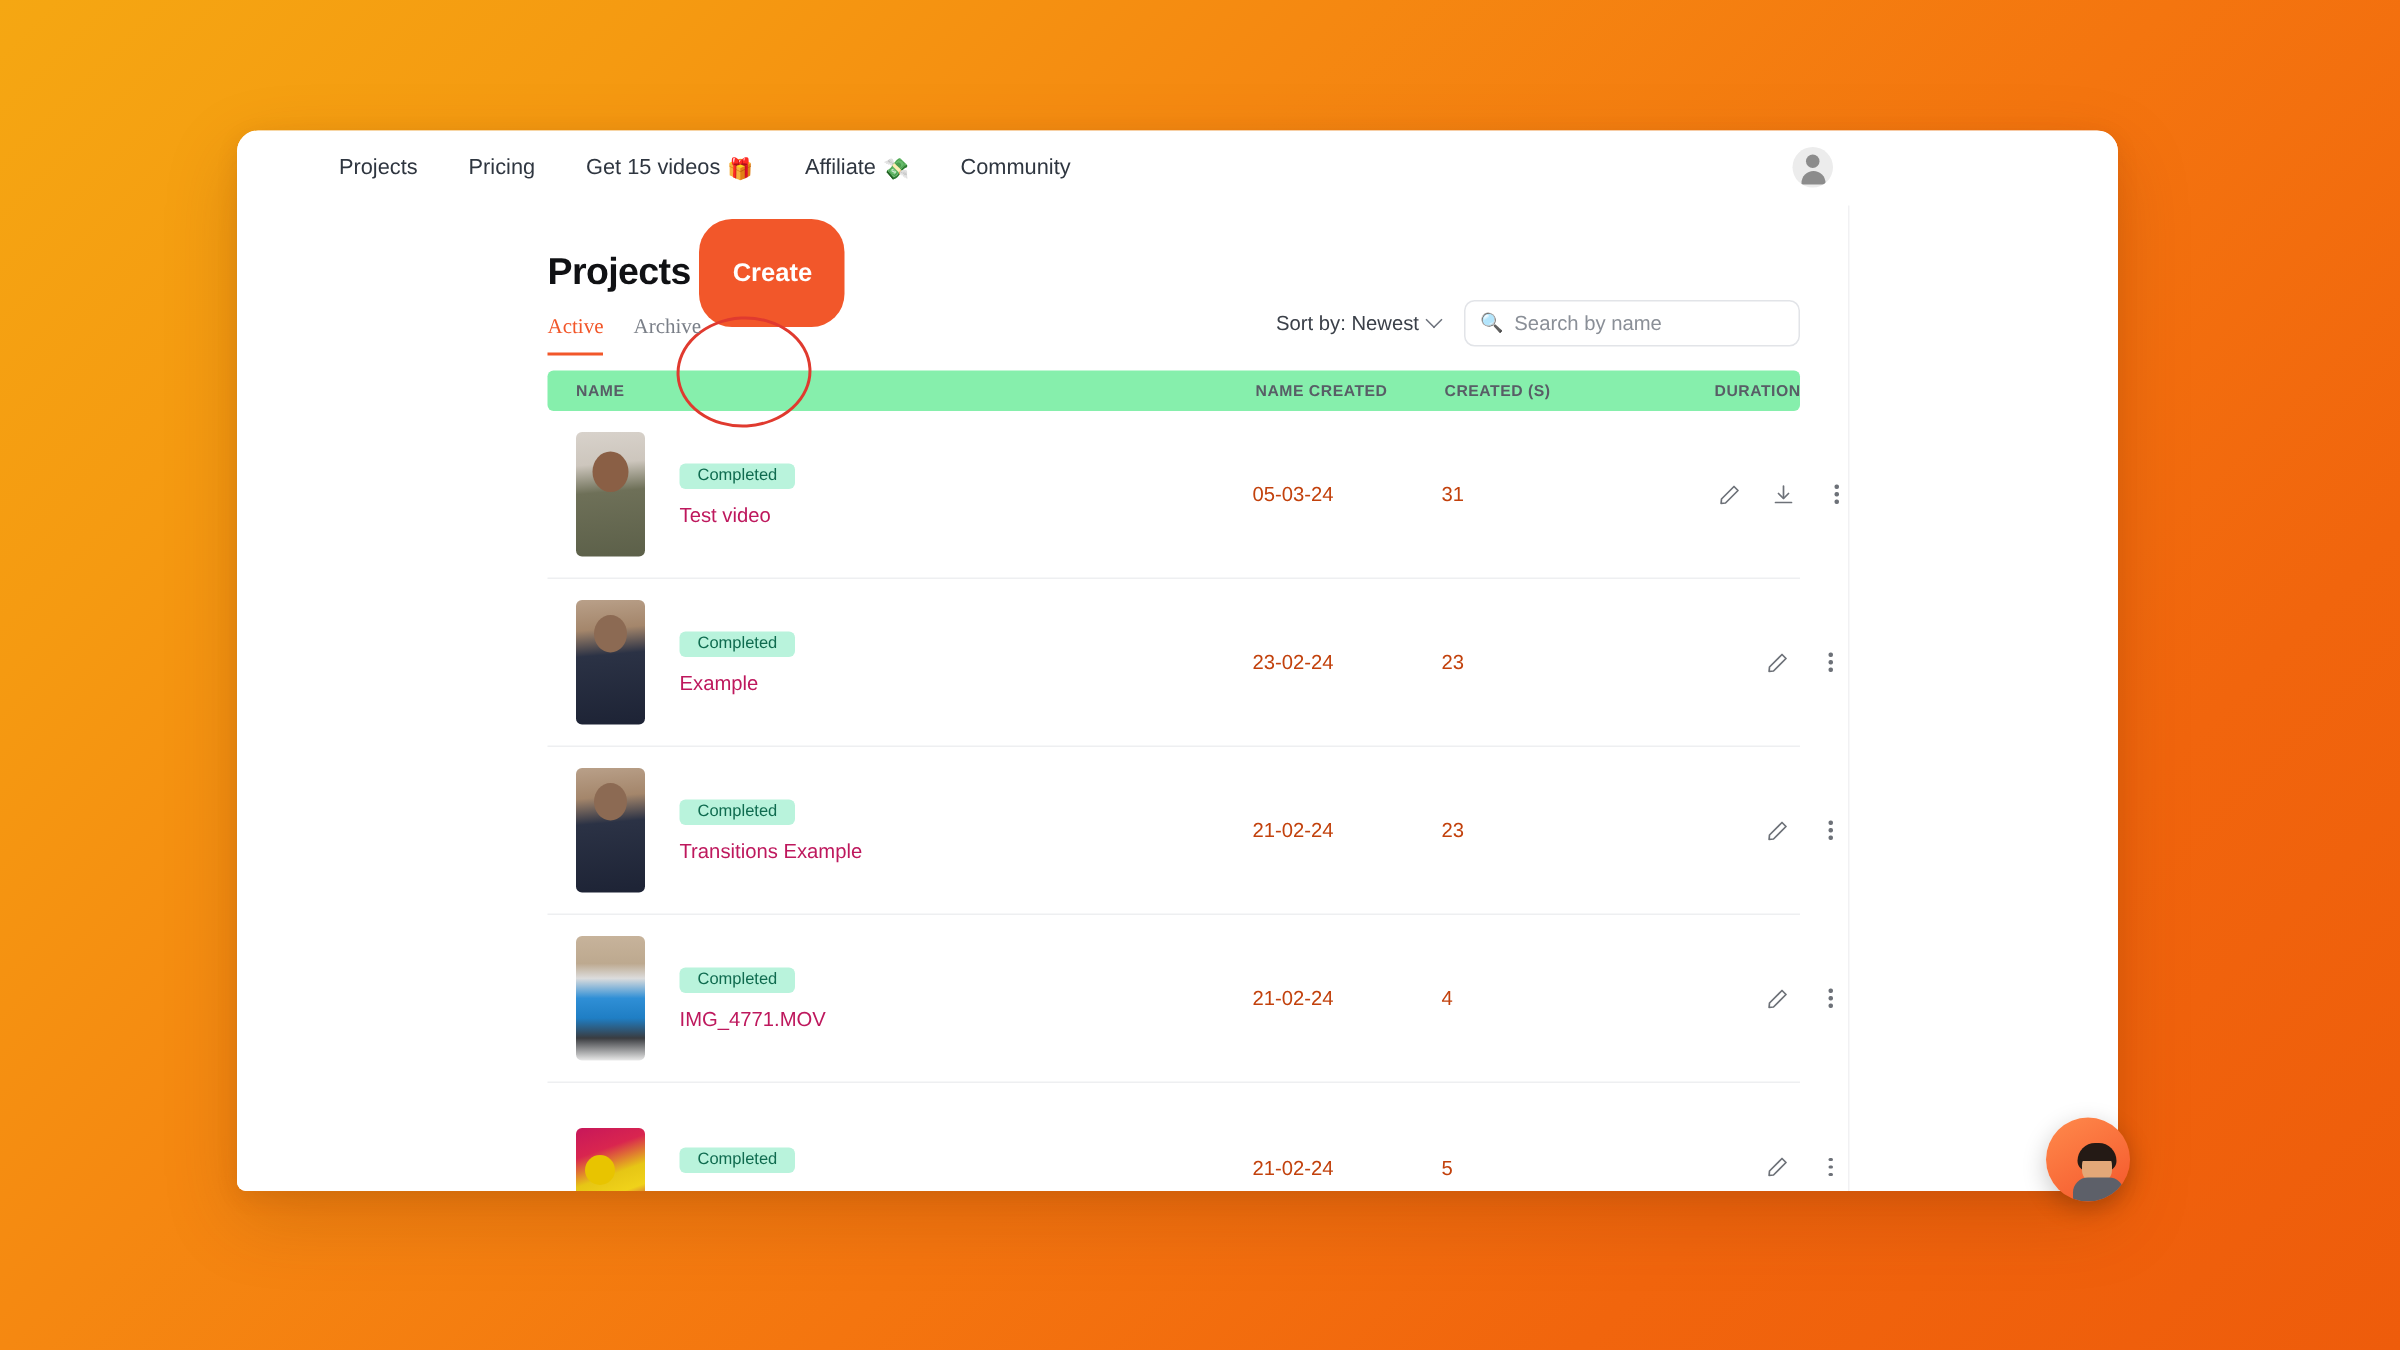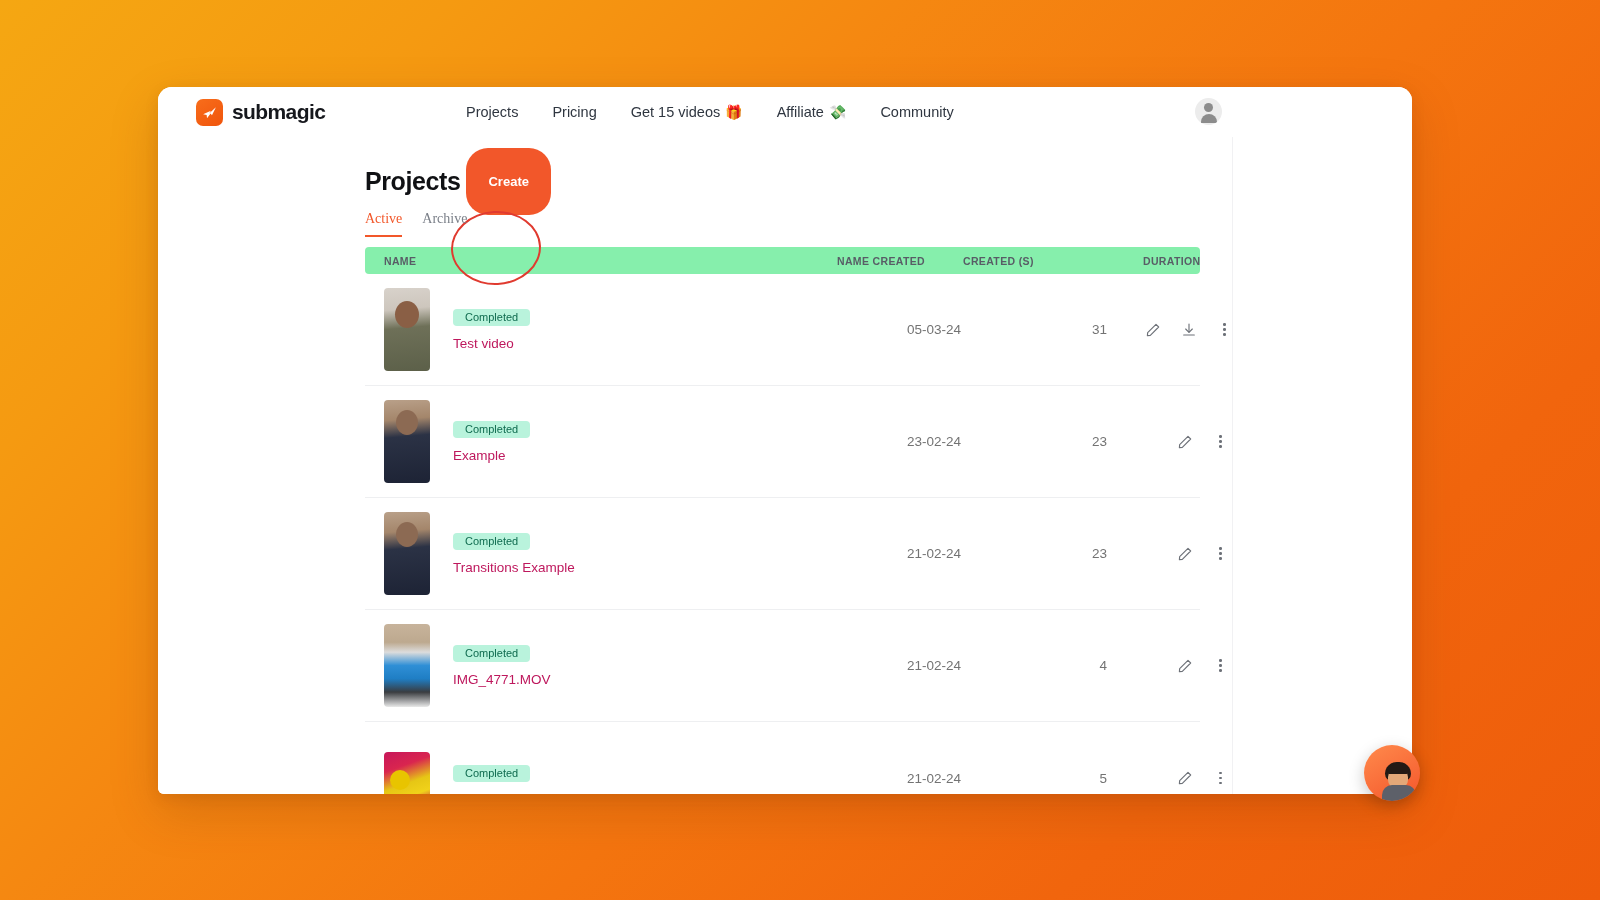--- a/index.html
+++ b/index.html
@@ -144,21 +144,21 @@
     letter-spacing: -0.4px;
   }
 
   .create-btn {
     margin-left: 6px;
     background: #F2572A;
     color: #fff;
     border: none;
     border-radius: 22px;
     padding: 26px 22px;
-    font-size: 13px;
+    font-size: 17px;
     font-weight: bold;
     font-family: "Liberation Sans", sans-serif;
     cursor: pointer;
   }
 
   
   .annotation-ellipse {
     position: absolute;
     left: 293px;
     top: 74px;
@@ -297,22 +297,21 @@
     line-height: 1;
   }
 
   .proj-name {
     font-size: 13.5px;
     color: #be185d;
   }
 
   .cell-text {
     font-size: 13.5px;
-    color: #737373;
-    text-align: right;
+    color: #c2410c;
   }
 
   .actions {
     display: flex;
     align-items: center;
     gap: 17px;
     padding-left: 36px;
   }
   .act {
     width: 19px; height: 19px;
@@ -385,28 +384,20 @@
   .ph5::after { content:""; position:absolute; top:18px; left:6px; width:20px; height:20px;
                 border-radius:50%; background:#e8c400; }
 </style>
 </head>
 <body>
 
 <div class="app-card">
 
   <div class="topnav">
 
-    <div class="brand">
-      <span class="logo-mark">
-        <svg width="17" height="17" viewBox="0 0 24 24" aria-hidden="true">
-          <path d="M3 14.5 L14 9.5 L11.5 13.5 L21 4.5 L15.5 16 L13.5 13.5 L8.5 20 L8 15.5 Z" fill="#ffffff"></path>
-        </svg>
-      </span>
-      <span class="brand-name">submagic</span>
-    </div>
 
     <div class="nav-links">
       <span class="nav-link">
         <span>Projects</span>
       </span>
       <span class="nav-link">
         <span>Pricing</span>
       </span>
       <span class="nav-link">
         <span>Get 15 videos</span>
@@ -435,20 +426,31 @@
     </div>
 
     <div class="annotation-ellipse"></div>
 
     <div class="controls-row">
       <div class="tabs">
         <span class="tab active">Active</span>
         <span class="tab">Archive</span>
       </div>
 
+      <div class="controls-right">
+        <span class="sort-select">
+          <span>Sort by: Newest</span>
+          <span class="chev"></span>
+        </span>
+
+        <div class="search-box">
+          <span class="sicon">🔍</span>
+          <input type="text" placeholder="Search by name" style="">
+        </div>
+      </div>
     </div>
 
     <div class="table-wrap">
 
       <div class="t-head">
         <div class="col-name">NAME</div>
         <div class="col-date">NAME CREATED</div>
         <div class="col-duration">CREATED (S)</div>
         <div class="col-actions">DURATION</div>
       </div>

